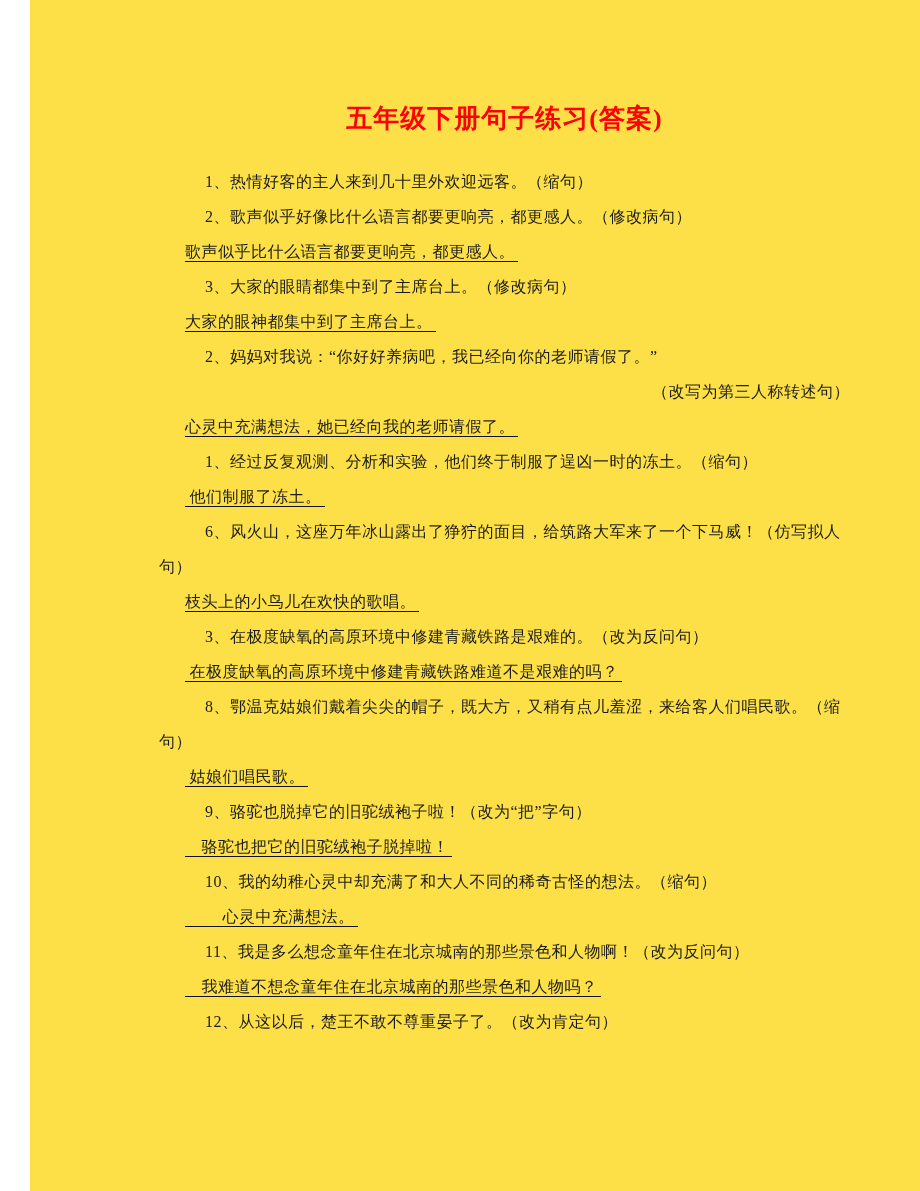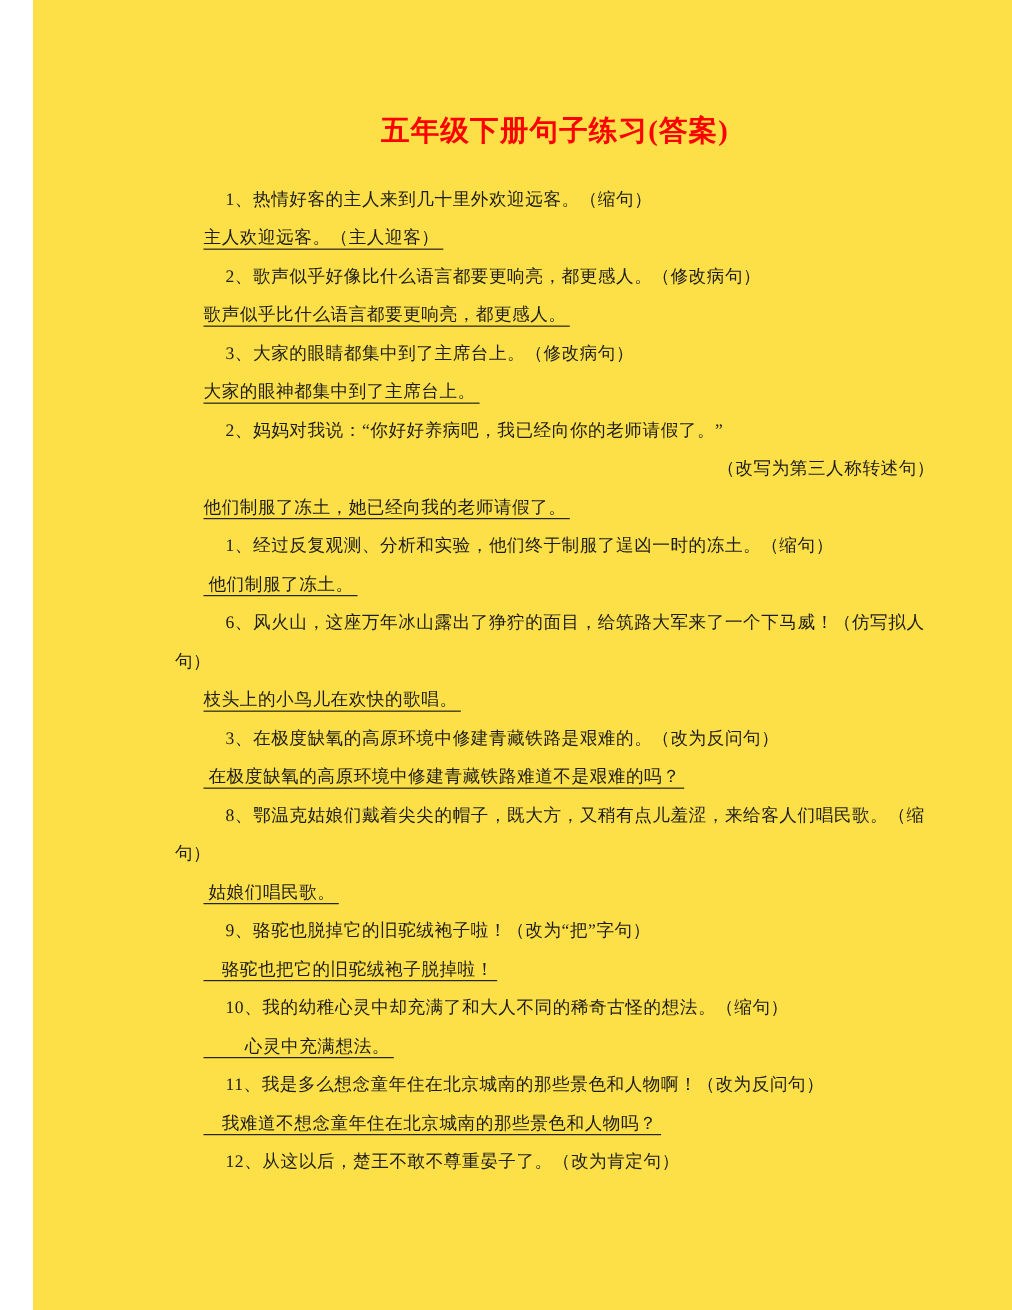--- a/index.html
+++ b/index.html
@@ -52,28 +52,27 @@
     white-space: pre;
   }
 </style>
 </head>
 <body style="color: rgb(28, 28, 28);">
 
 <div class="page">
   <h1 class="title" style="color: rgb(254, 0, 0);">五年级下册句子练习(答案)</h1>
   <div class="body-text">
       <div class="line ind-q">1、热情好客的主人来到几十里外欢迎远客。（缩句）</div>
-      <div class="line ind-a"><span class="underline">主人欢迎远客。（主人迎客）</span></div>
       <div class="line ind-q">2、歌声似乎好像比什么语言都要更响亮，都更感人。（修改病句）</div>
       <div class="line ind-a"><span class="underline">歌声似乎比什么语言都要更响亮，都更感人。</span></div>
       <div class="line ind-q">3、大家的眼睛都集中到了主席台上。（修改病句）</div>
       <div class="line ind-a"><span class="underline">大家的眼神都集中到了主席台上。</span></div>
       <div class="line ind-q">2、妈妈对我说：“你好好养病吧，我已经向你的老师请假了。”</div>
       <div class="line ind-sub">（改写为第三人称转述句）</div>
-      <div class="line ind-a"><span class="underline">他们制服了冻土，她已经向我的老师请假了。</span></div>
+      <div class="line ind-a"><span class="underline">心灵中充满想法，她已经向我的老师请假了。</span></div>
       <div class="line ind-q">1、经过反复观测、分析和实验，他们终于制服了逞凶一时的冻土。（缩句）</div>
       <div class="line ind-a"><span class="underline"> 他们制服了冻土。</span></div>
       <div class="line ind-q">6、风火山，这座万年冰山露出了狰狞的面目，给筑路大军来了一个下马威！（仿写拟人</div>
       <div class="line ind-cont">句）</div>
       <div class="line ind-a"><span class="underline">枝头上的小鸟儿在欢快的歌唱。</span></div>
       <div class="line ind-q">3、在极度缺氧的高原环境中修建青藏铁路是艰难的。（改为反问句）</div>
       <div class="line ind-a"><span class="underline"> 在极度缺氧的高原环境中修建青藏铁路难道不是艰难的吗？</span></div>
       <div class="line ind-q">8、鄂温克姑娘们戴着尖尖的帽子，既大方，又稍有点儿羞涩，来给客人们唱民歌。（缩</div>
       <div class="line ind-cont">句）</div>
       <div class="line ind-a"><span class="underline"> 姑娘们唱民歌。</span></div>

